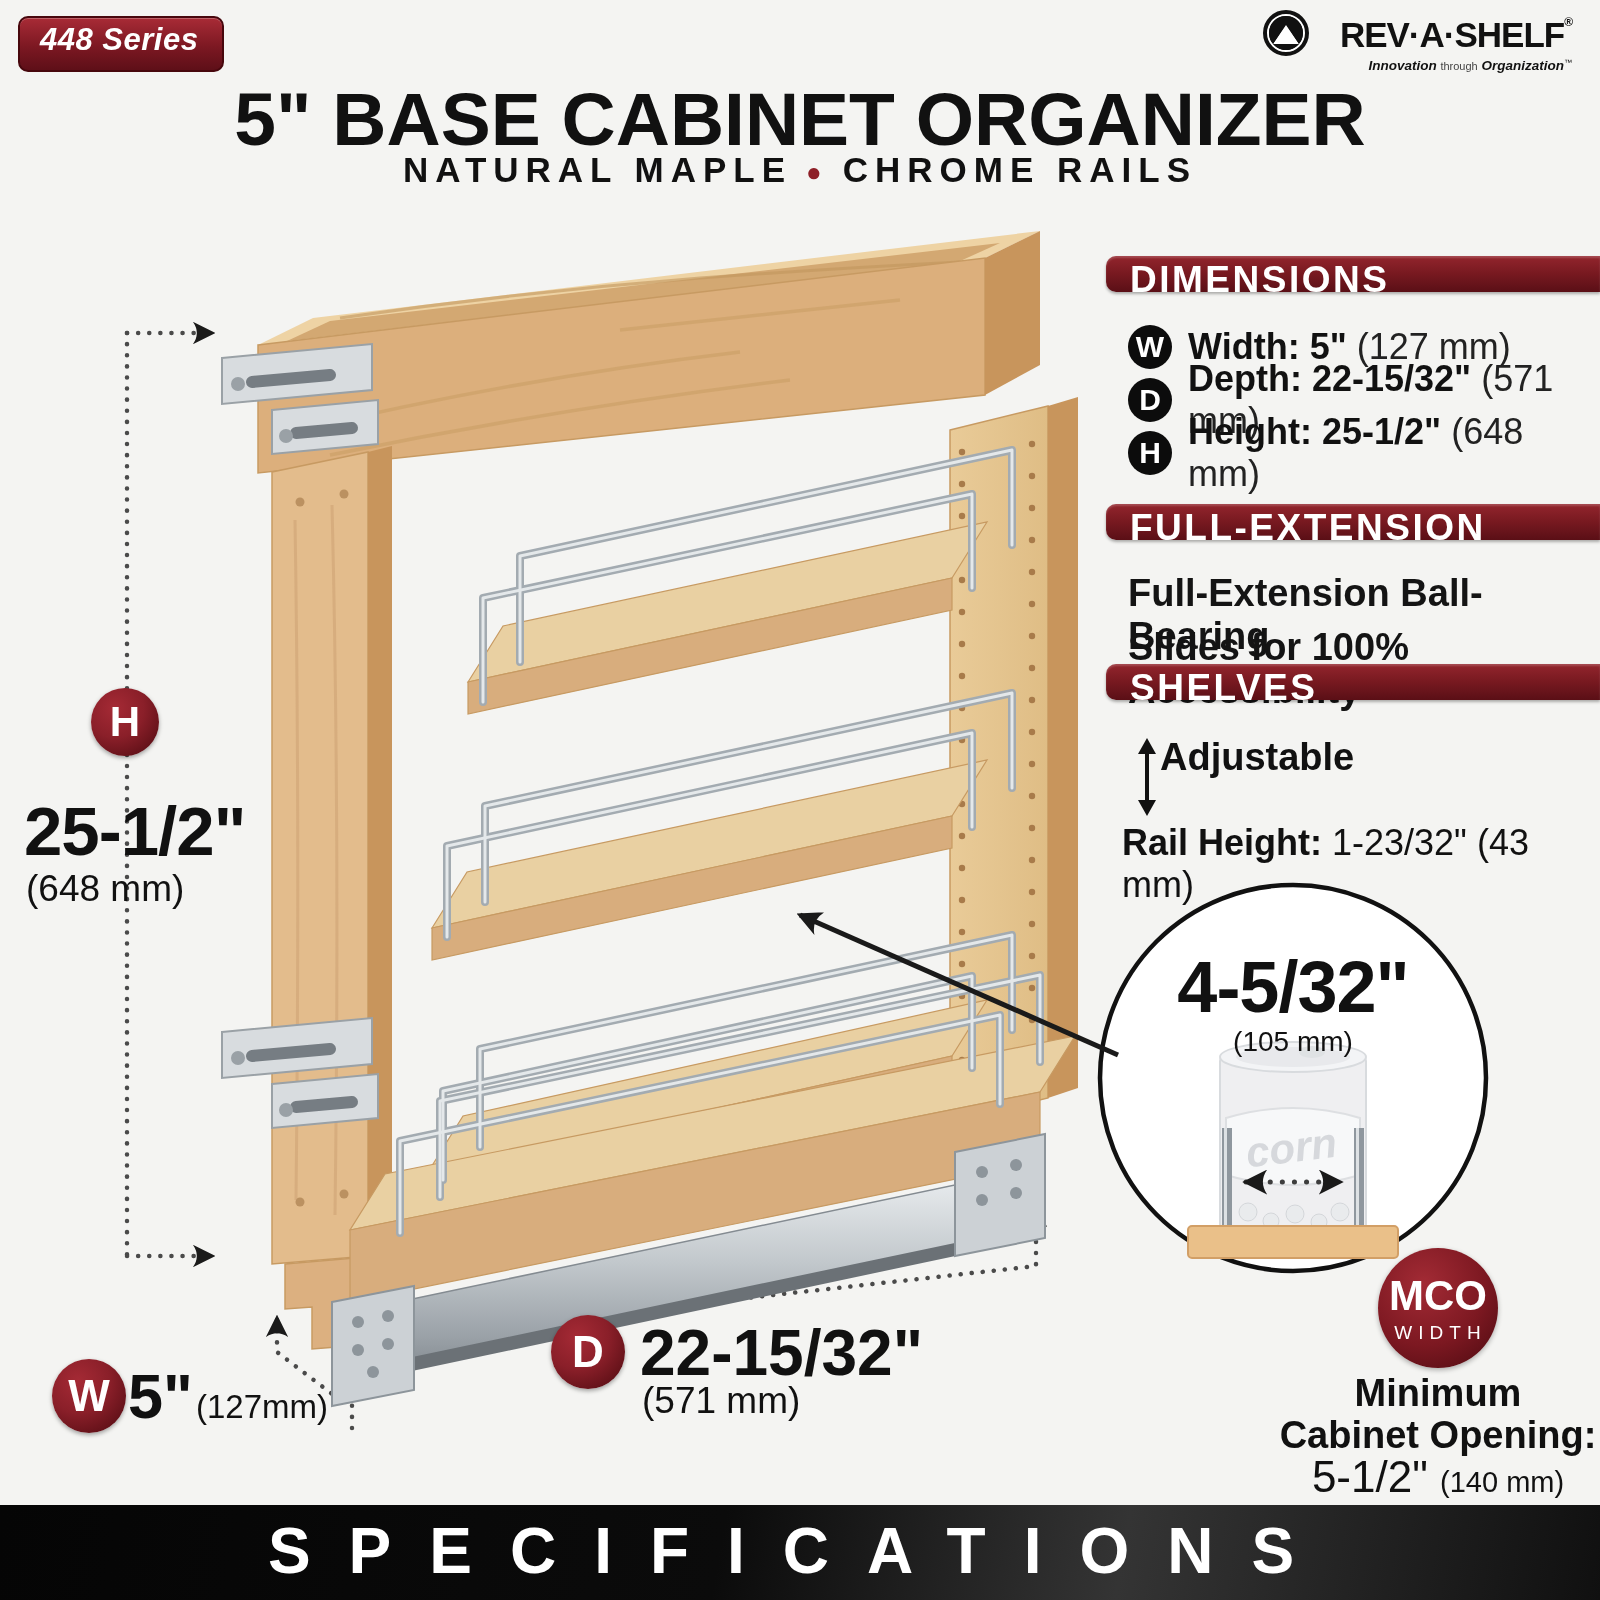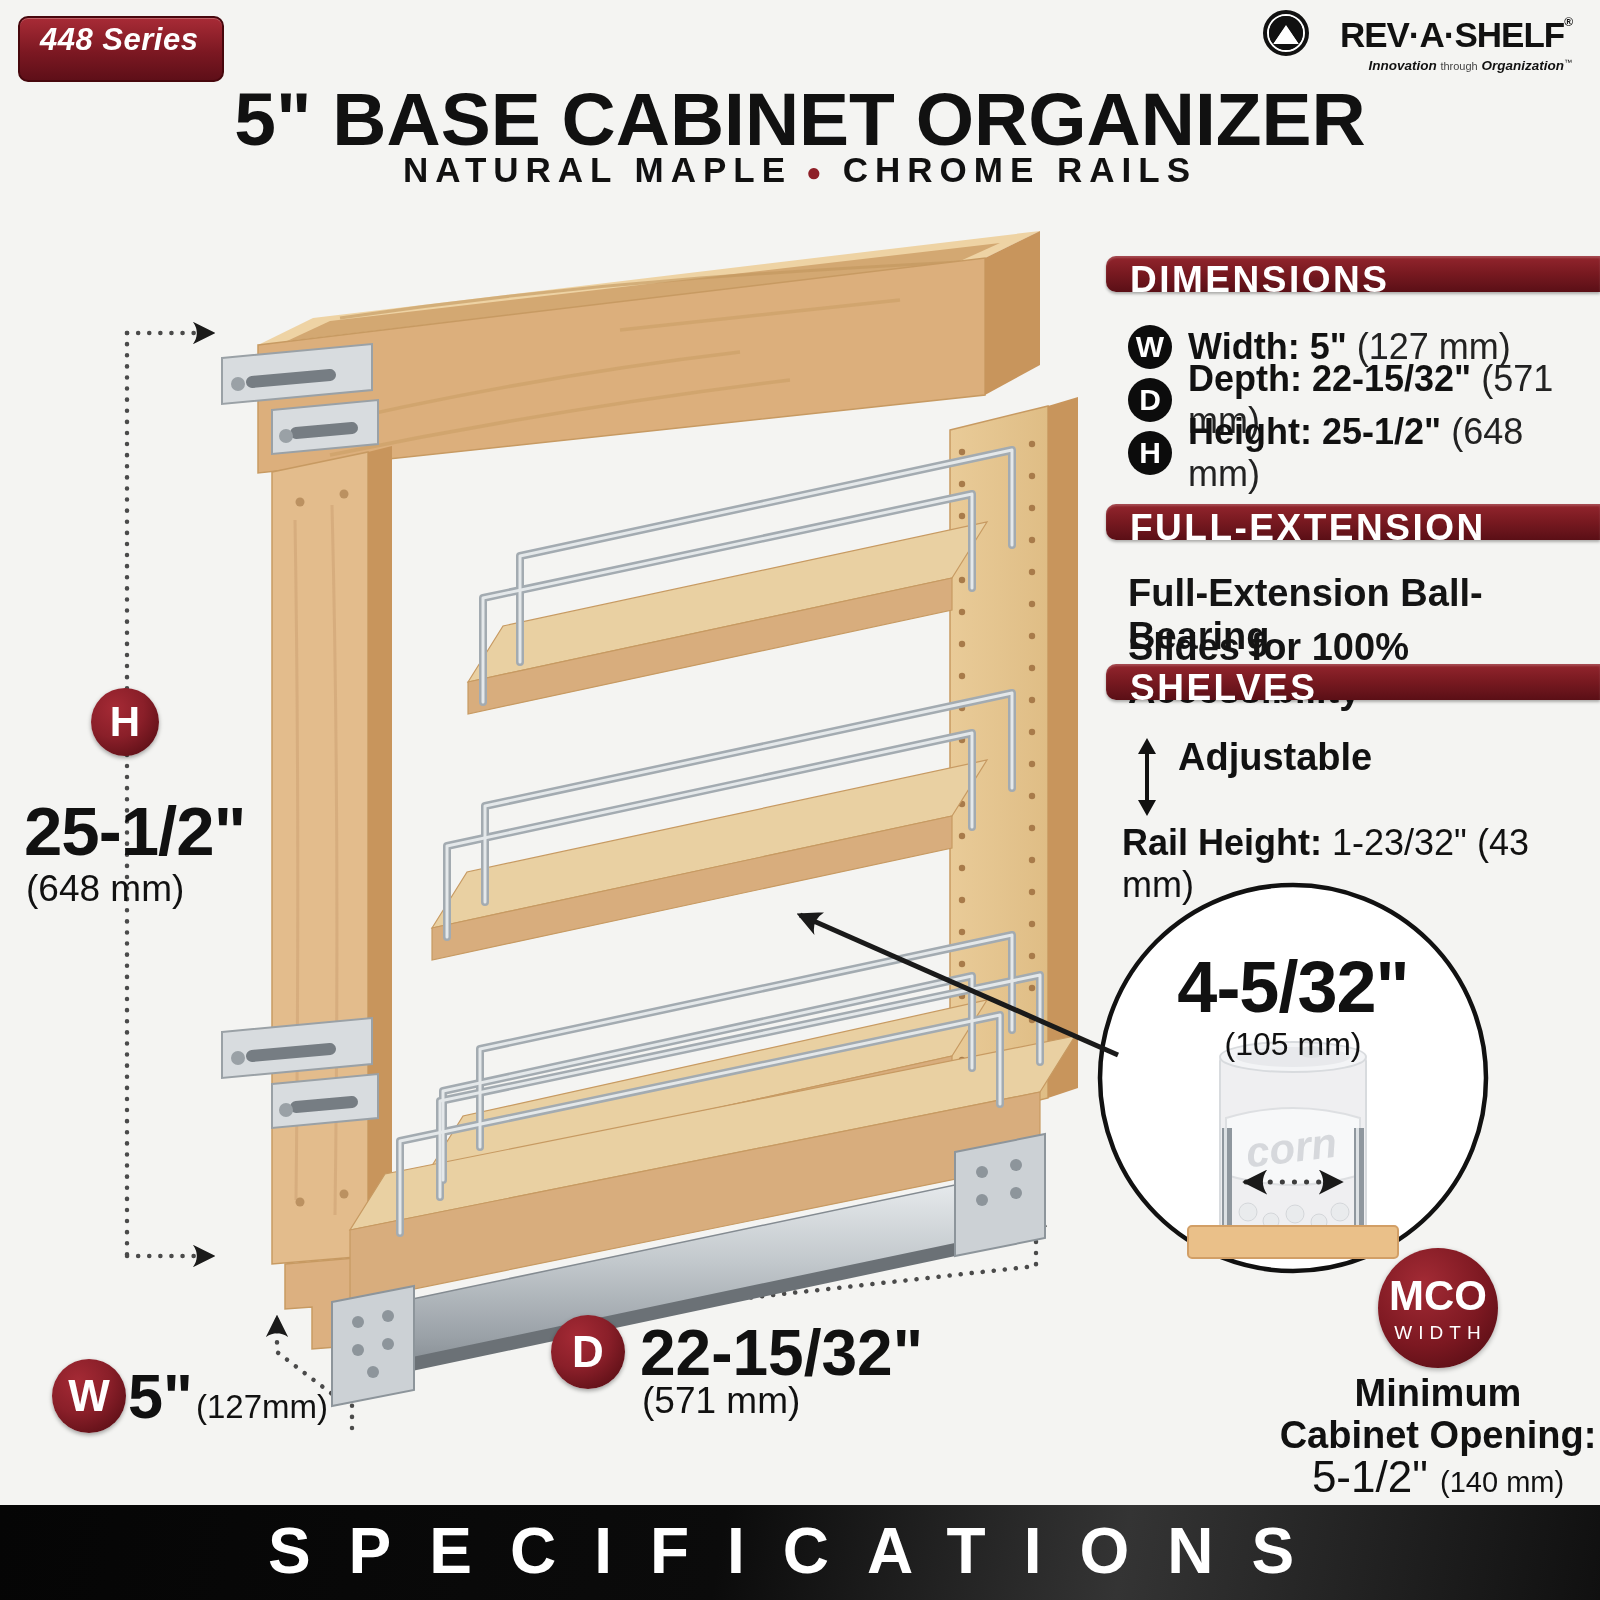--- a/index.html
+++ b/index.html
@@ -1,21 +1,21 @@
 <!DOCTYPE html>
 <html><head>
 <meta charset="utf-8">
 <style>
   html,body{margin:0;padding:0;}
   body{width:1600px;height:1600px;background:#f4f4f2;font-family:"Liberation Sans",sans-serif;position:relative;overflow:hidden;color:#111;}
   .abs{position:absolute;}
 
   
   .series-badge{left:18px;top:16px;background:linear-gradient(#a82b36,#7c1822 55%,#5e0f18);
-    border:2px solid #47070d;border-radius:10px;padding:4px 24px 22px 20px;
+    border:2px solid #47070d;border-radius:10px;padding:4px 24px 12px 20px;
     color:#fff;font-size:31px;font-weight:800;font-style:italic;letter-spacing:.5px;
     box-shadow:inset 0 1px 0 rgba(255,255,255,.25);}
 
   
   .logo{right:28px;top:10px;width:300px;text-align:right;}
   .logo-row{display:flex;align-items:center;justify-content:flex-end;gap:6px;}
   .logo-name{font-size:35px;font-weight:800;letter-spacing:-1px;white-space:nowrap;margin-left:25px;}
   .logo-reg{font-size:12px;vertical-align:top;}
   .logo-tag{font-size:13.5px;margin-top:-2px;}
   .logo-tag .w1,.logo-tag .w3{font-style:italic;font-weight:700;}
@@ -32,21 +32,21 @@
     background:linear-gradient(180deg,#93252d 0%,#7a1a21 45%,#5a0f16 100%);
     box-shadow:inset 0 2px 2px rgba(255,255,255,.18), 0 2px 3px rgba(0,0,0,.3);
     color:#fff;font-size:37px;font-weight:700;letter-spacing:2.5px;line-height:47px;padding-left:24px;box-sizing:border-box;}
   .dim-row{left:1128px;height:46px;display:flex;align-items:center;gap:16px;font-size:36px;}
   .dim-ic{width:44px;height:44px;border-radius:50%;background:#0c0c0c;color:#fff;
     font-weight:800;font-size:30px;display:flex;align-items:center;justify-content:center;flex:0 0 44px;}
   .dim-row b{font-weight:800;}
   .dim-row .metric{font-weight:400;color:#222;}
   .fe-line{left:1128px;font-size:38px;font-weight:600;color:#141414;}
   .fe-line b{font-weight:800;}
-  .adj-wrap{left:1134px;top:736px;display:flex;gap:18px;align-items:flex-start;}
+  .adj-wrap{left:1134px;top:736px;display:flex;align-items:flex-start;}
   .adj-texts .t1{font-size:38px;font-weight:800;}
   .adj-texts .t2{font-size:35px;font-weight:400;margin-top:4px;}
   .rail-line{left:1122px;top:822px;font-size:36px;}
   .rail-line b{font-weight:800;}
 
   
   .badge-circle{border-radius:50%;background:radial-gradient(circle at 35% 30%,#a52a35,#8a1f29 45%,#5c0f16 85%);
     color:#fff;display:flex;align-items:center;justify-content:center;font-weight:800;
     box-shadow:0 2px 4px rgba(0,0,0,.35);}
   .val{font-weight:800;}
@@ -54,21 +54,21 @@
 
   .h-val{left:24px;top:792px;font-size:69px;letter-spacing:-1px;}
   .h-met{left:26px;top:868px;font-size:37px;}
   .w-val{left:128px;top:1360px;font-size:63px;}
   .w-met{left:196px;top:1388px;font-size:33px;}
   .d-val{left:640px;top:1316px;font-size:64px;}
   .d-met{left:642px;top:1380px;font-size:37px;}
 
   
   .co-val{left:1143px;top:946px;width:300px;text-align:center;font-size:72px;font-weight:800;letter-spacing:-1px;}
-  .co-met{left:1143px;top:1026px;width:300px;text-align:center;font-size:32px;}
+  .co-met{left:1143px;top:1026px;width:300px;text-align:center;font-size:28px;}
 
   
   .mco{left:1378px;top:1248px;width:120px;height:120px;border-radius:50%;
     background:radial-gradient(circle at 38% 30%,#a32b35,#7c1821 55%,#550d14 90%);
     color:#fff;text-align:center;box-shadow:0 2px 5px rgba(0,0,0,.3);}
   .mco .l1{font-size:42px;font-weight:800;margin-top:24px;letter-spacing:0;}
   .mco .l2{font-size:19px;font-weight:400;letter-spacing:6px;margin-top:2px;margin-left:5px;}
   .mco-t1{left:1288px;top:1372px;width:300px;text-align:center;font-size:38px;font-weight:800;}
   .mco-t2{left:1258px;top:1414px;width:360px;text-align:center;font-size:38px;font-weight:800;}
   .mco-t3{left:1258px;top:1452px;width:360px;text-align:center;font-size:44px;font-weight:400;}

